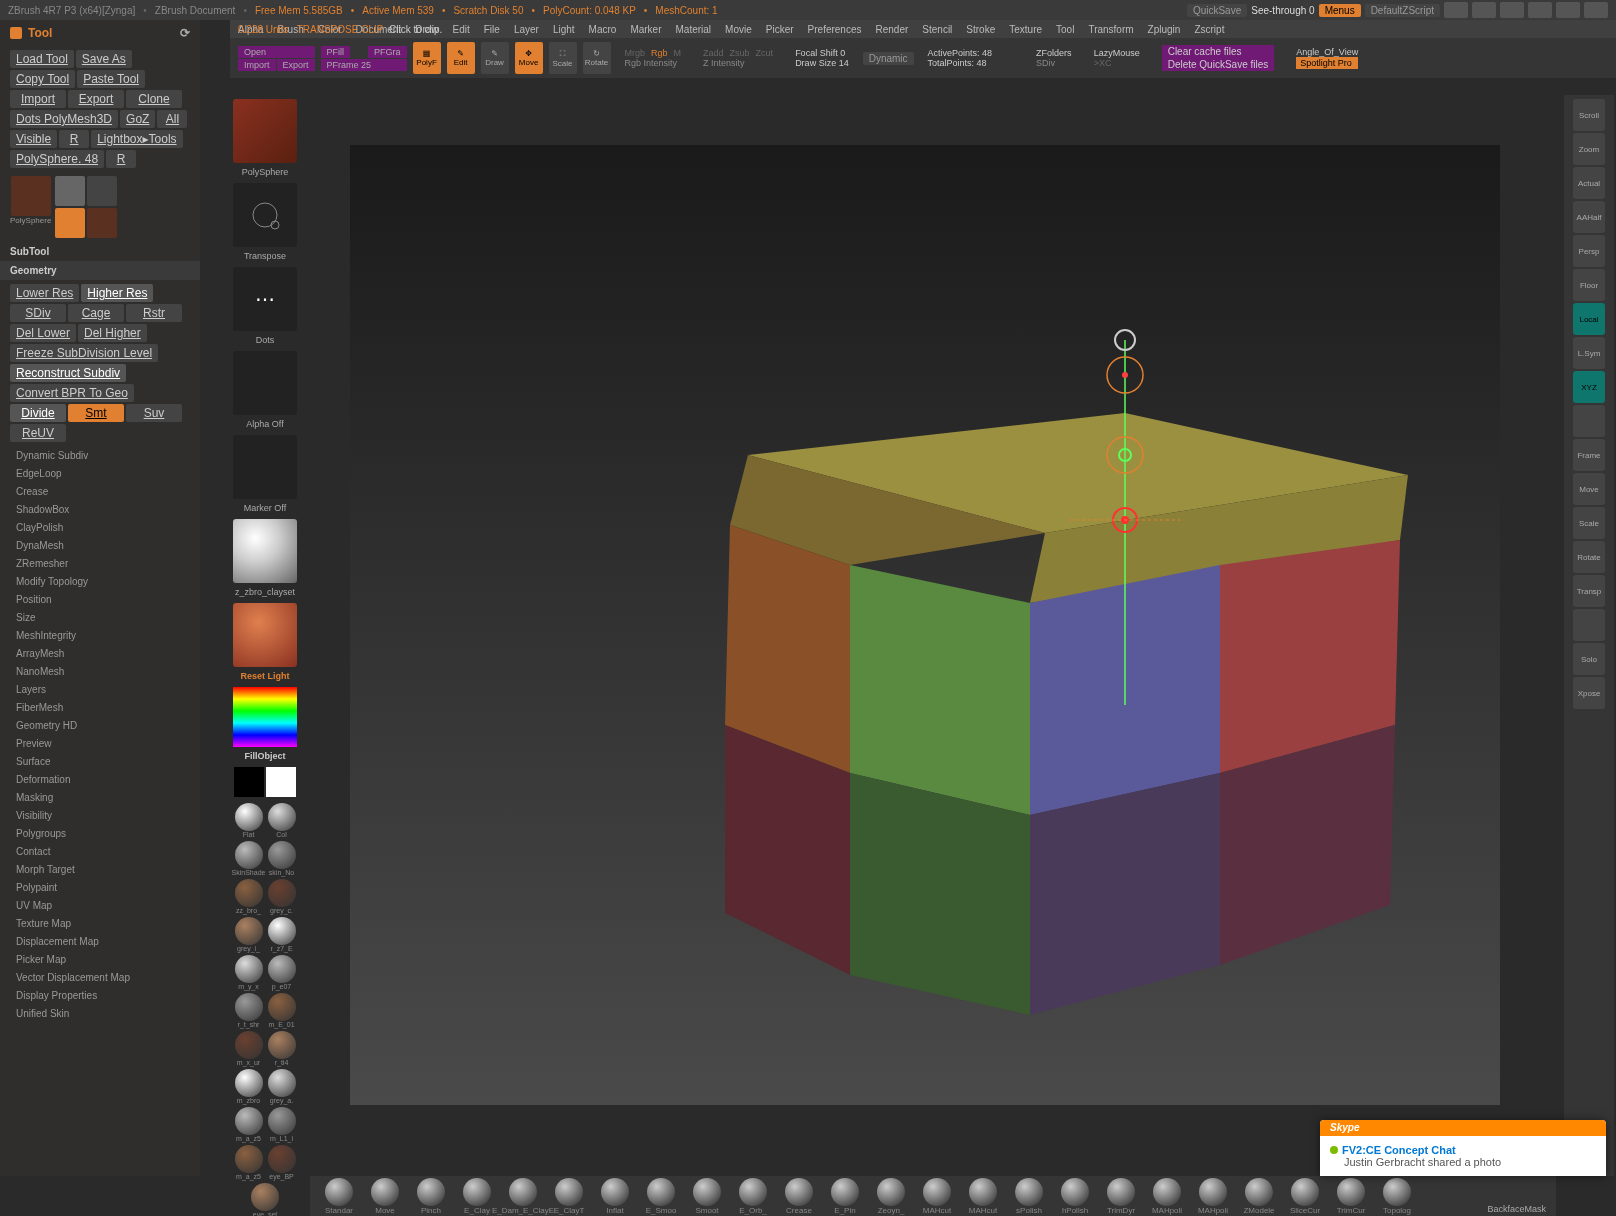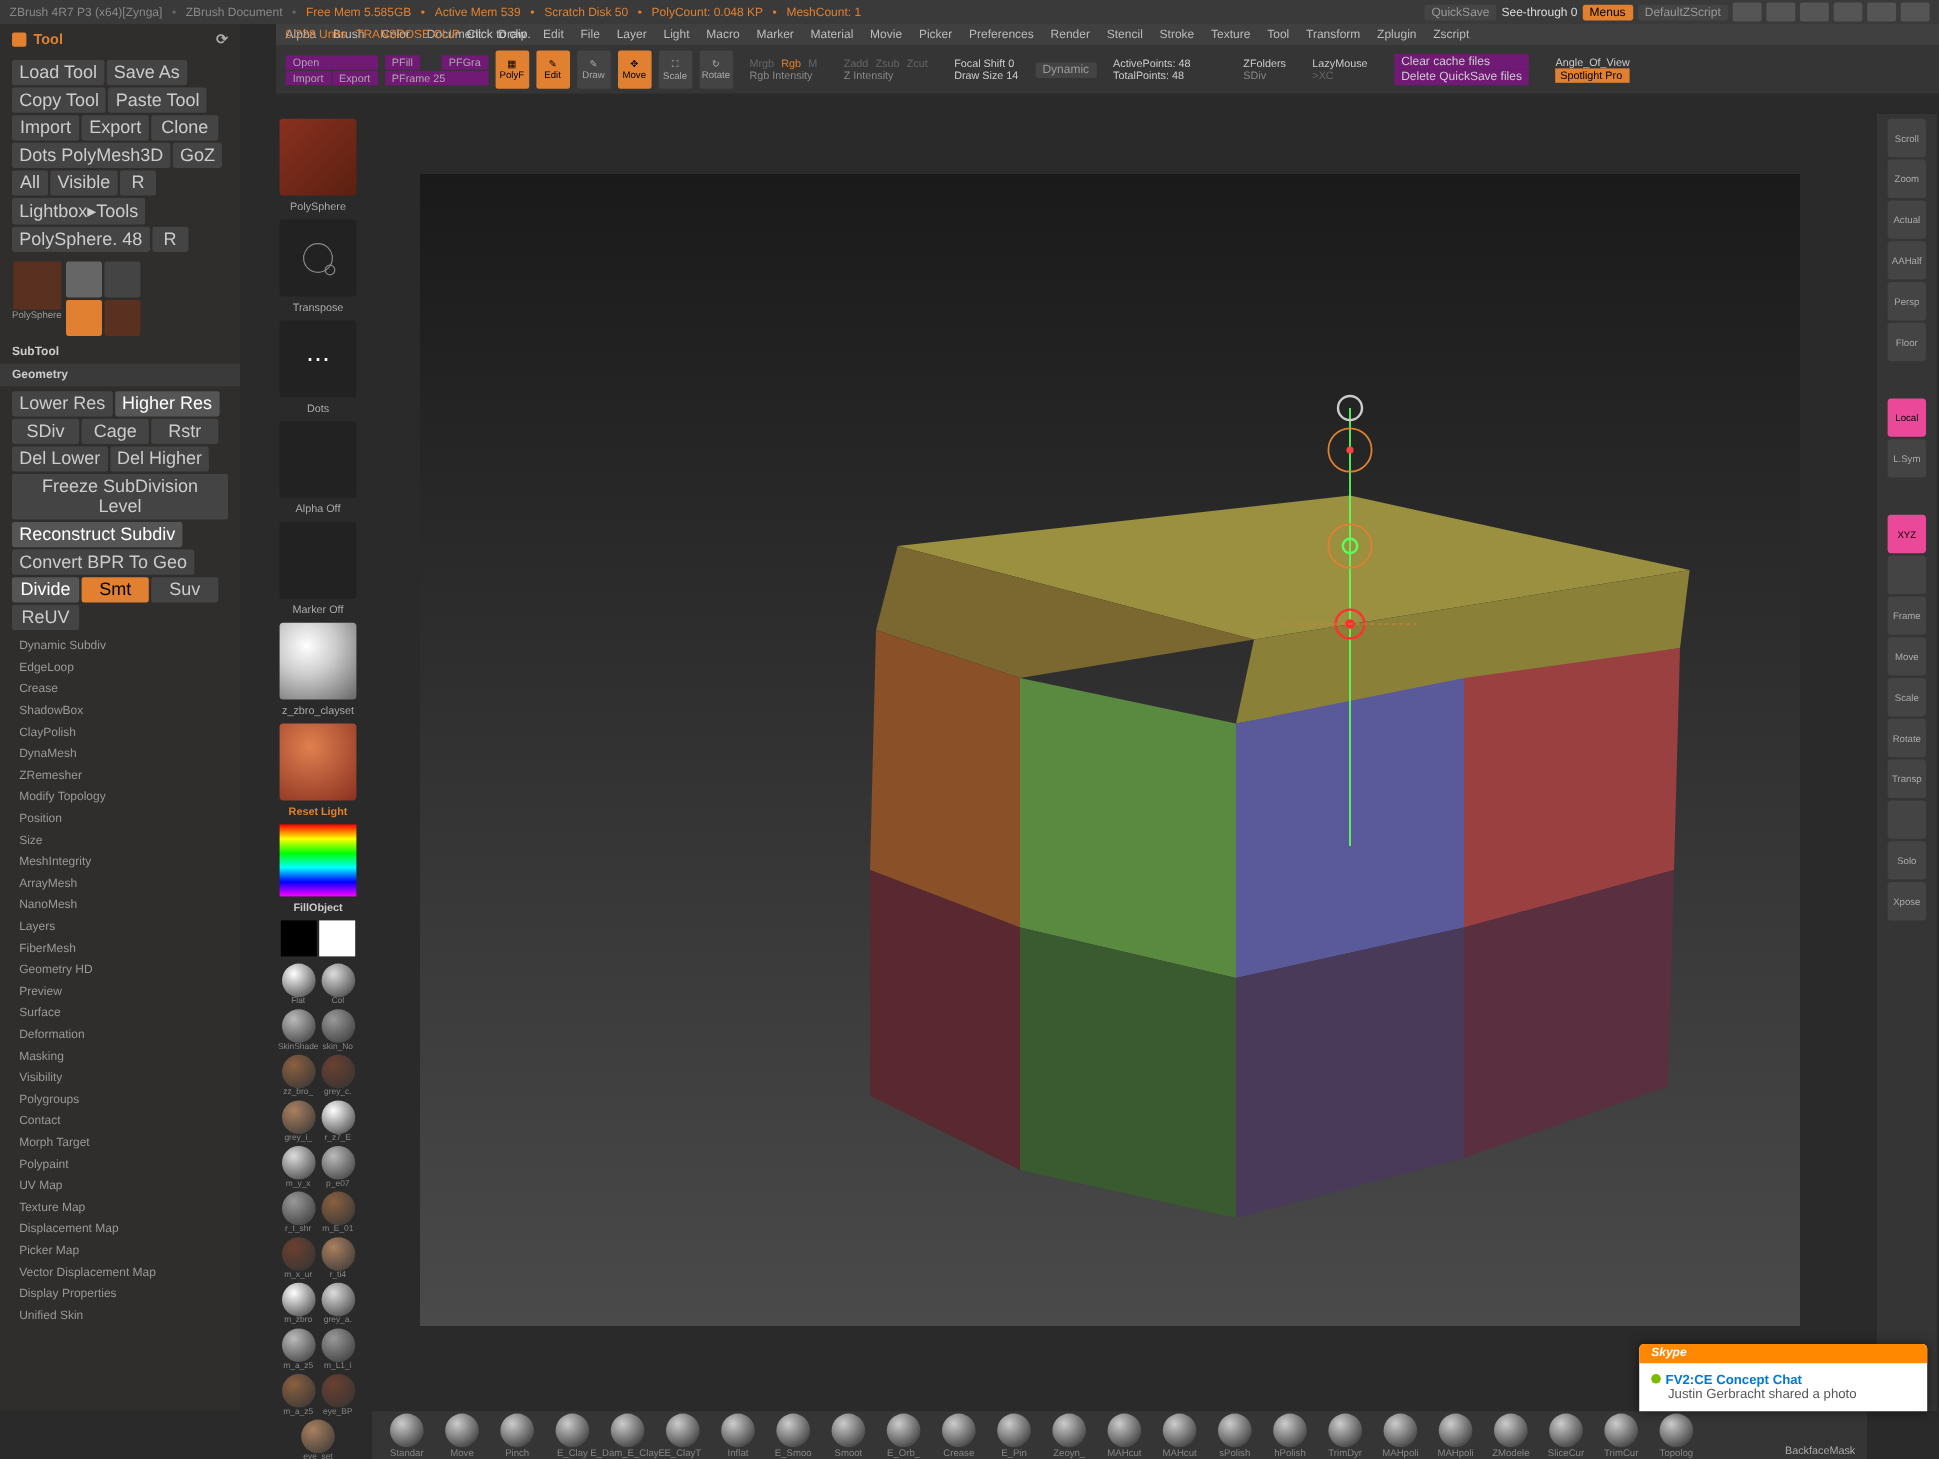--- a/index.html
+++ b/index.html
@@ -18,47 +18,47 @@
 .toolbar2 .tcell { background:#701a75; padding:1px 6px; color:#aaa; min-width:40px; }
 .toolbar2 .ticon { width:28px; height:32px; background:#e08030; border-radius:2px; display:flex; flex-direction:column; align-items:center; justify-content:center; color:#000; font-size:8px; }
 .toolbar2 .ticon.dark { background:#444; color:#aaa; }
 .toolbar2 .units { color:#e08030; font-size:10px; }
 .slider-lbl { font-size:9px; color:#888; }
 .slider-box { display:flex; flex-direction:column; margin:0 8px; }
 .left-panel { position:absolute; left:0; top:20px; width:200px; bottom:40px; background:#302e2c; overflow-y:auto; }
 .tool-header { padding:6px 10px; color:#e08030; font-size:12px; font-weight:bold; display:flex; align-items:center; }
 .tool-header::before { content:""; width:12px; height:12px; background:#e08030; margin-right:6px; border-radius:2px; }
 .tool-grid { display:flex; flex-wrap:wrap; gap:2px; padding:4px 10px; }
-.tbtn { background:#444; color:#ccc; padding:2px 6px; font-size:15px; border-radius:2px; min-width:56px; text-align:center; }
+.tbtn { background:#444; color:#ccc; padding:2px 6px; font-size:12px; border-radius:2px; min-width:56px; text-align:center;text-decoration:underline; }
 .tbtn.small { min-width:30px; }
 .section-lbl { padding:4px 10px; color:#ccc; font-size:10px; font-weight:bold; }
 .geo-list { padding:0 10px; }
 .geo-item { padding:3px 6px; color:#aaa; font-size:10px; background:#3a3a3a; margin:1px 0; border-radius:2px; }
 .geo-item.sub { background:transparent; color:#999; }
 .thumb-row { display:flex; gap:4px; padding:4px 10px; }
 .thumb { width:40px; height:40px; background:#5a3020; border-radius:2px; }
 .thumb.small { width:30px; height:30px; }
 .thumb-lbl { font-size:8px; text-align:center; color:#999; }
 .brush-col { position:absolute; left:230px; top:95px; width:70px; bottom:40px; }
 .brush-slot { width:64px; height:64px; background:#333; margin:4px auto; border-radius:3px; display:flex; align-items:center; justify-content:center; }
 .brush-slot.cube { background:linear-gradient(135deg,#8a3020,#5a2010); }
 .brush-lbl { font-size:9px; text-align:center; color:#aaa; margin-bottom:6px; }
 .mat-sphere { width:28px; height:28px; border-radius:50%; background:radial-gradient(circle at 35% 30%, #fff, #888 50%, #333); }
 .mat-grid { display:flex; flex-wrap:wrap; gap:3px; padding:2px; justify-content:center; }
 .color-picker { width:64px; height:60px; background:linear-gradient(to bottom, #f00,#ff0,#0f0,#0ff,#00f,#f0f); margin:4px auto; }
 .canvas-area { position:absolute; left:310px; top:95px; right:60px; bottom:40px; background:#2a2a2a; }
 .viewport { position:absolute; left:40px; top:50px; width:1150px; height:960px; background:linear-gradient(to bottom,#1a1a1a,#4a4a4a); }
 .right-panel { position:absolute; right:2px; top:95px; width:50px; bottom:40px; background:#353535; display:flex; flex-direction:column; align-items:center; gap:2px; padding-top:4px; }
 .ricon { width:32px; height:32px; background:#444; border-radius:3px; display:flex; align-items:center; justify-content:center; font-size:8px; color:#aaa; flex-direction:column; }
-.ricon.orange { background:#ec4899; color:#000;margin-top:29px; }
+.ricon.orange { background:#0f766e; color:#000; }
 .bottom-panel { position:absolute; left:310px; right:60px; bottom:0; height:40px; background:#353535; display:flex; align-items:center; gap:4px; padding:0 8px; }
 .bsphere { width:28px; height:28px; border-radius:50%; background:radial-gradient(circle at 35% 30%, #ccc, #666 60%, #222); }
 .blabel { font-size:8px; text-align:center; color:#888; }
 .bitem { display:flex; flex-direction:column; align-items:center; width:42px; }
-.skype-popup { position:absolute; right:10px; bottom:40px; width:240px; background:#fff; border-radius:4px 4px 0 0; box-shadow:0 0 10px rgba(0,0,0,0.5); }
+.skype-popup { position:absolute; right:10px; bottom:40px; width:286px; background:#fff; border-radius:4px 4px 0 0; box-shadow:0 0 10px rgba(0,0,0,0.5); }
 .skype-header { background:#ff8800; height:16px; border-radius:4px 4px 0 0; display:flex; justify-content:flex-end; padding:2px 6px; }
 .skype-body { padding:8px 10px; color:#333; font-size:11px; }
 .skype-body .title { color:#0078d4; font-weight:bold; margin-bottom:20px; }
 .skype-body .dot { display:inline-block; width:8px; height:8px; background:#7cbb00; border-radius:50%; margin-right:4px; }
 svg { display:block; }
 </style>
 </head>
 <body>
 
 <div class="titlebar">

